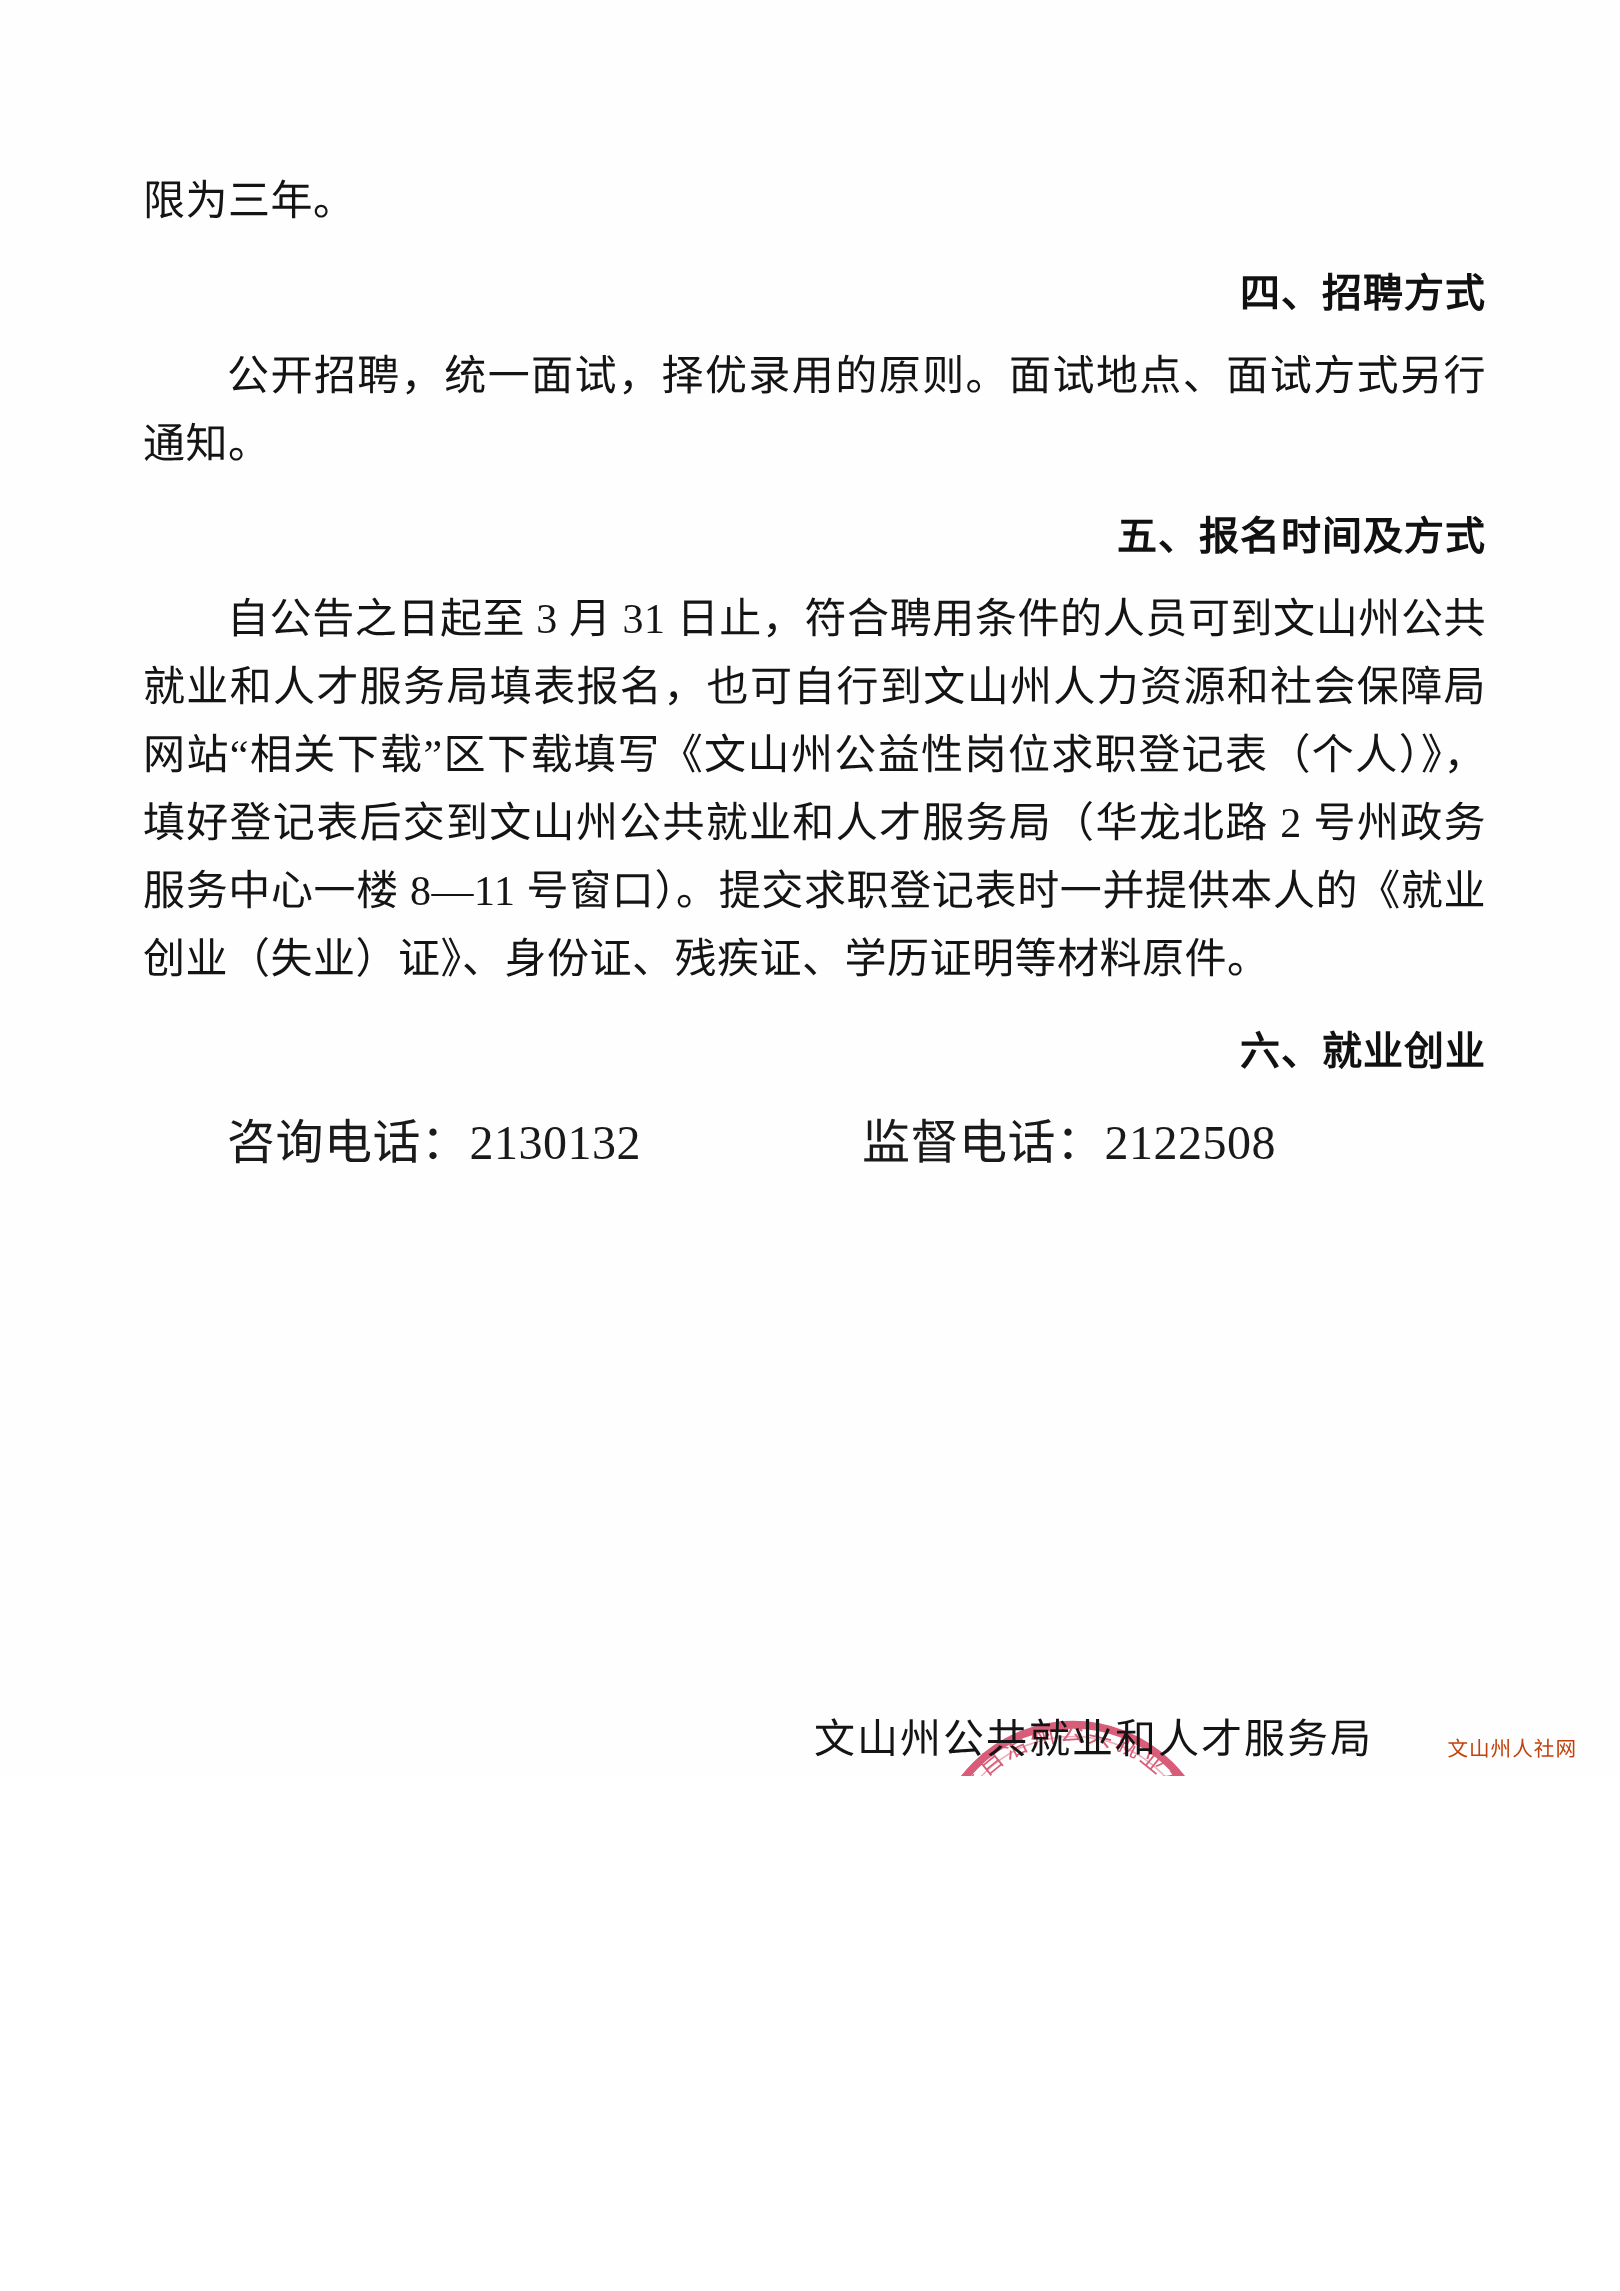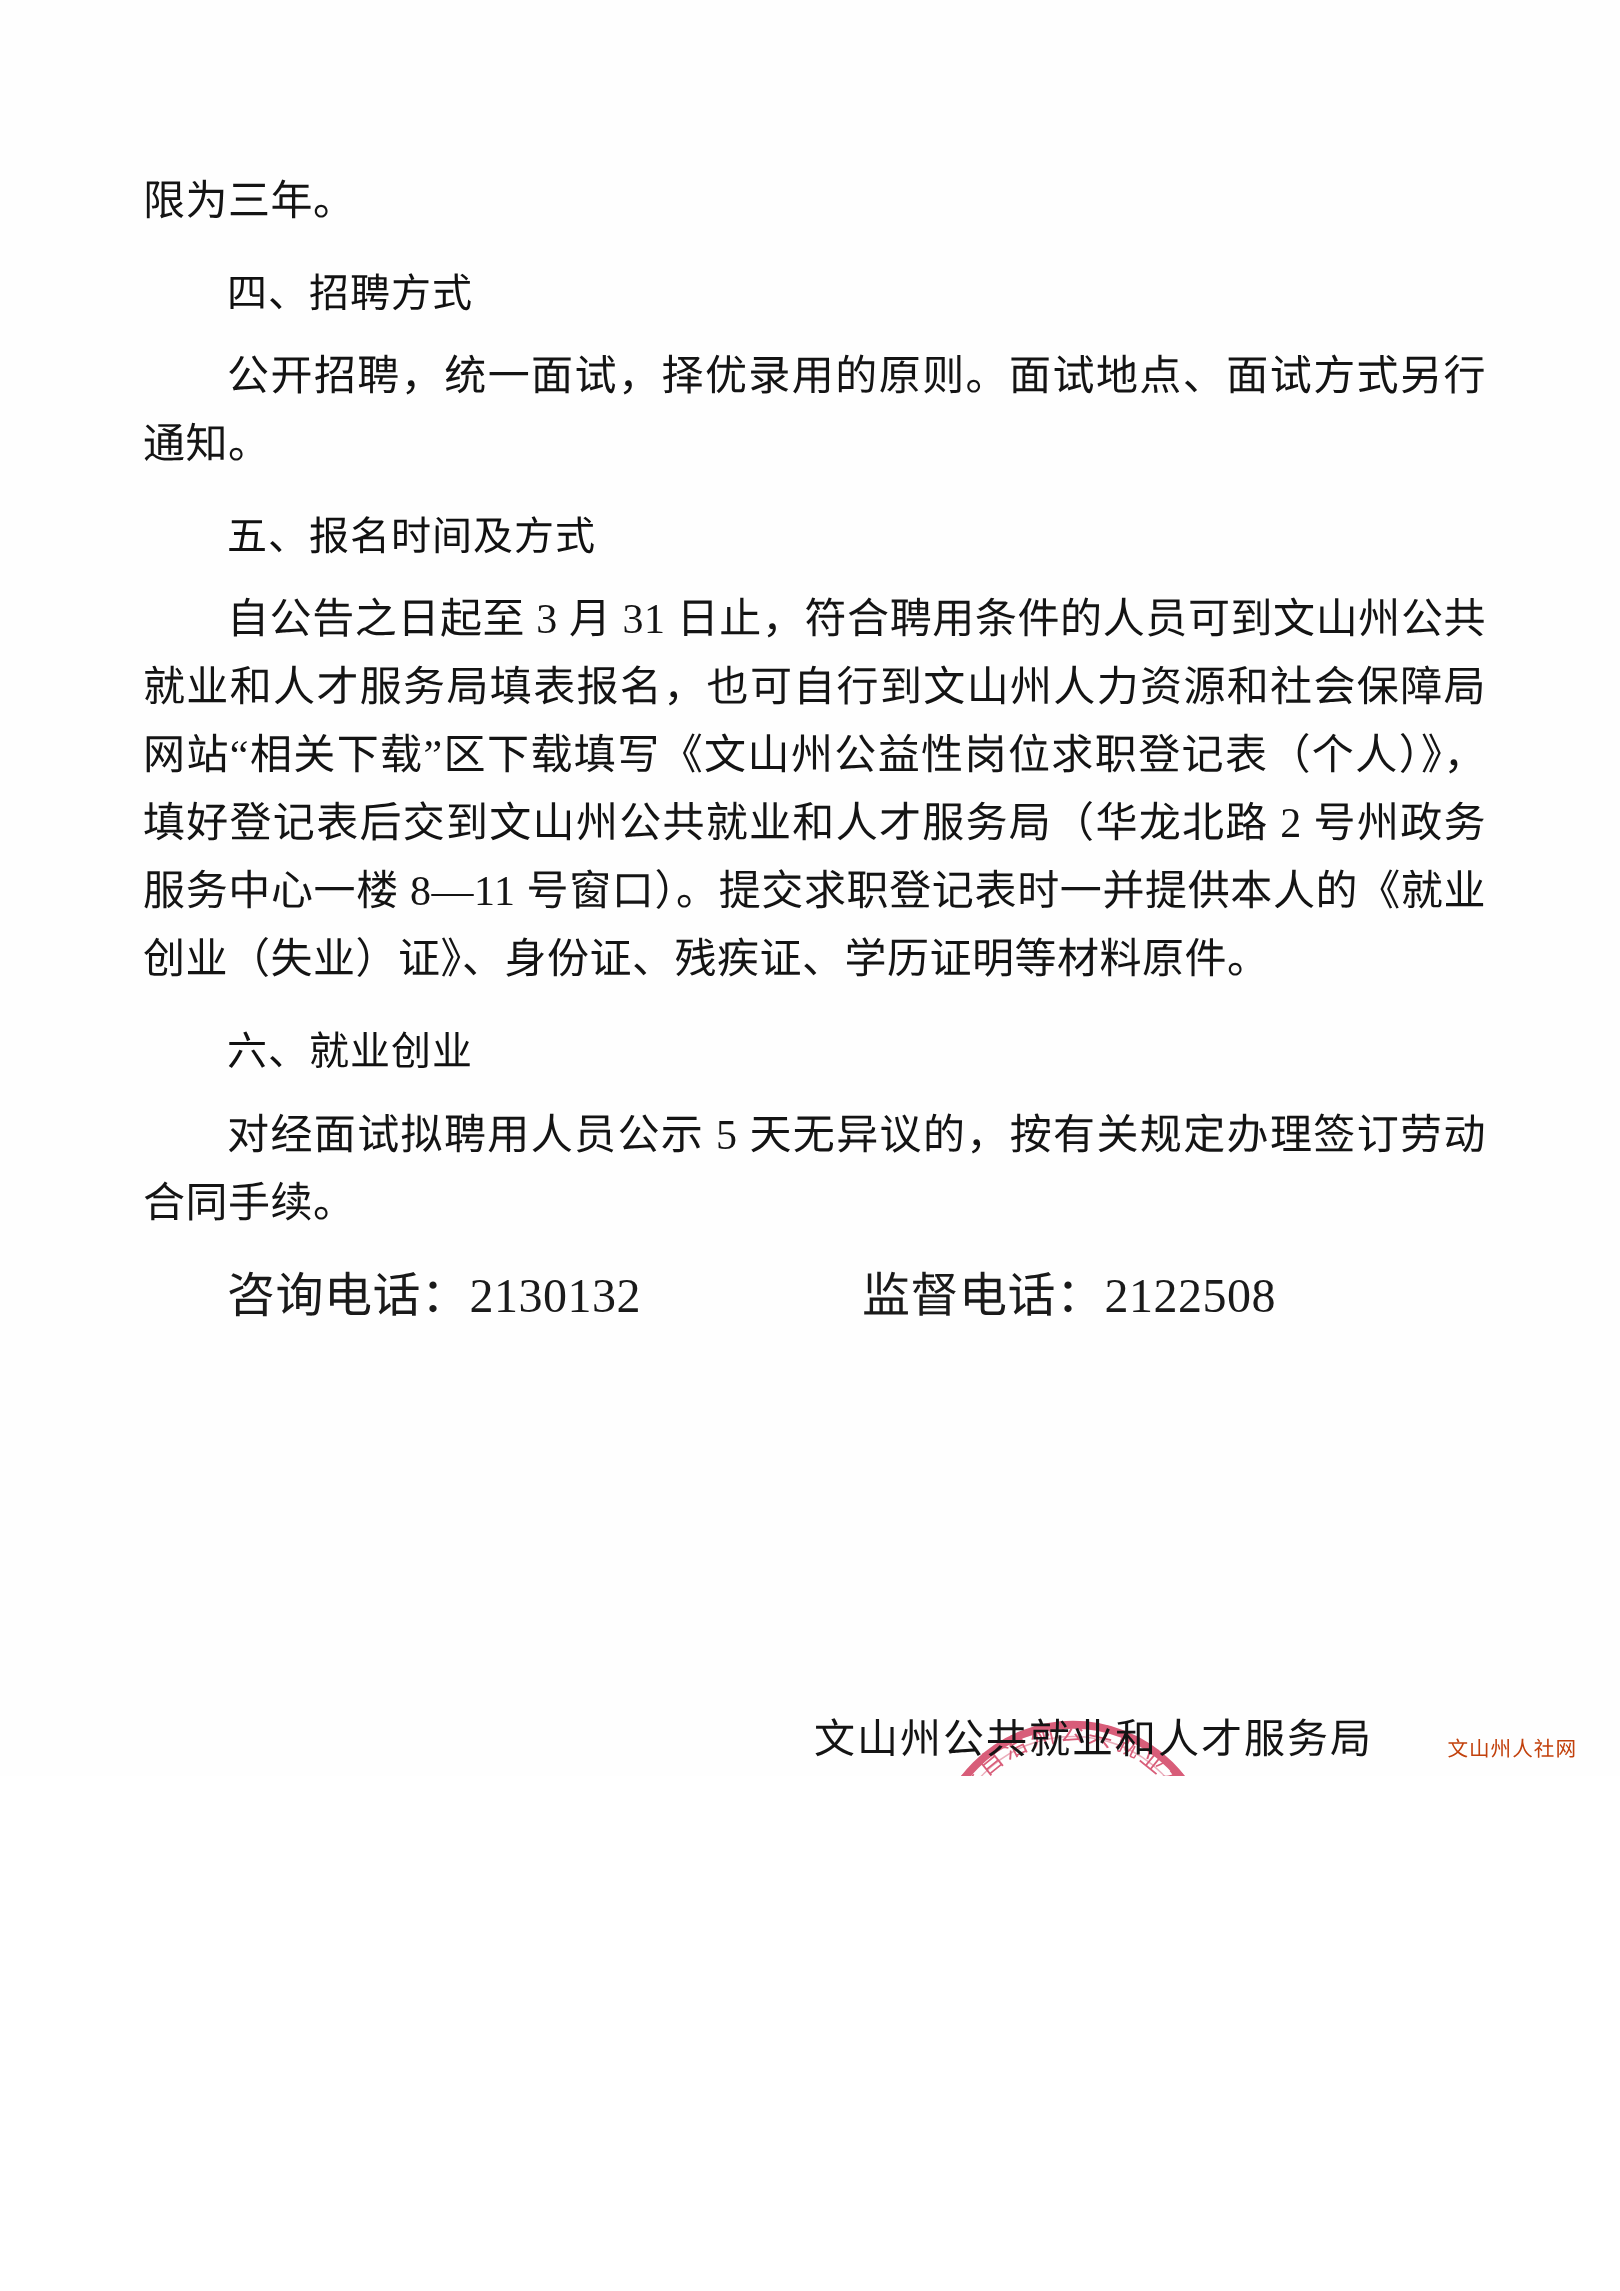--- a/index.html
+++ b/index.html
@@ -33,27 +33,28 @@
     text-align: justify;
     text-justify: inter-ideograph;
     margin: 0 0 2px 0;
     color: #141414;
   }
   .para.indent {
     text-indent: 84px;
   }
   .heading {
     font-family: "DejaVu Sans", "Liberation Sans", sans-serif;
-    font-weight: normal;
+    font-weight: bold;
     font-size: 40px;
     line-height: 1.6;
     letter-spacing: 1px;
     text-indent: 84px;
     margin: 25.5px 0 17.6px 0;
     color: #111111;
+    text-align: right;
   }
 
   .phones {
     position: relative;
     font-size: 48px;
     line-height: 1.6;
     margin-top: 21.6px;
     text-indent: 84px;
     letter-spacing: 0.5px;
   }
@@ -132,21 +133,20 @@
 
     <p class="para">限为三年。</p>
 
     <h2 class="heading">四、招聘方式</h2>
     <p class="para indent">公开招聘，统一面试，择优录用的原则。面试地点、面试方式另行通知。</p>
 
     <h2 class="heading">五、报名时间及方式</h2>
     <p class="para indent">自公告之日起至 3 月 31 日止，符合聘用条件的人员可到文山州公共就业和人才服务局填表报名，也可自行到文山州人力资源和社会保障局网站“相关下载”区下载填写《文山州公益性岗位求职登记表（个人）》，填好登记表后交到文山州公共就业和人才服务局（华龙北路 2 号州政务服务中心一楼 8—11 号窗口）。提交求职登记表时一并提供本人的《就业创业（失业）证》、身份证、残疾证、学历证明等材料原件。</p>
 
     <h2 class="heading">六、就业创业</h2>
-    <p class="para indent">对经面试拟聘用人员公示 5 天无异议的，按有关规定办理签订劳动合同手续。</p>
 
     <div class="phones">
       <span>咨询电话：2130132</span>
       <span class="gap"></span>
       <span>监督电话：2122508</span>
     </div>
 
   </div>
 
   <div class="ink-mark"></div>

